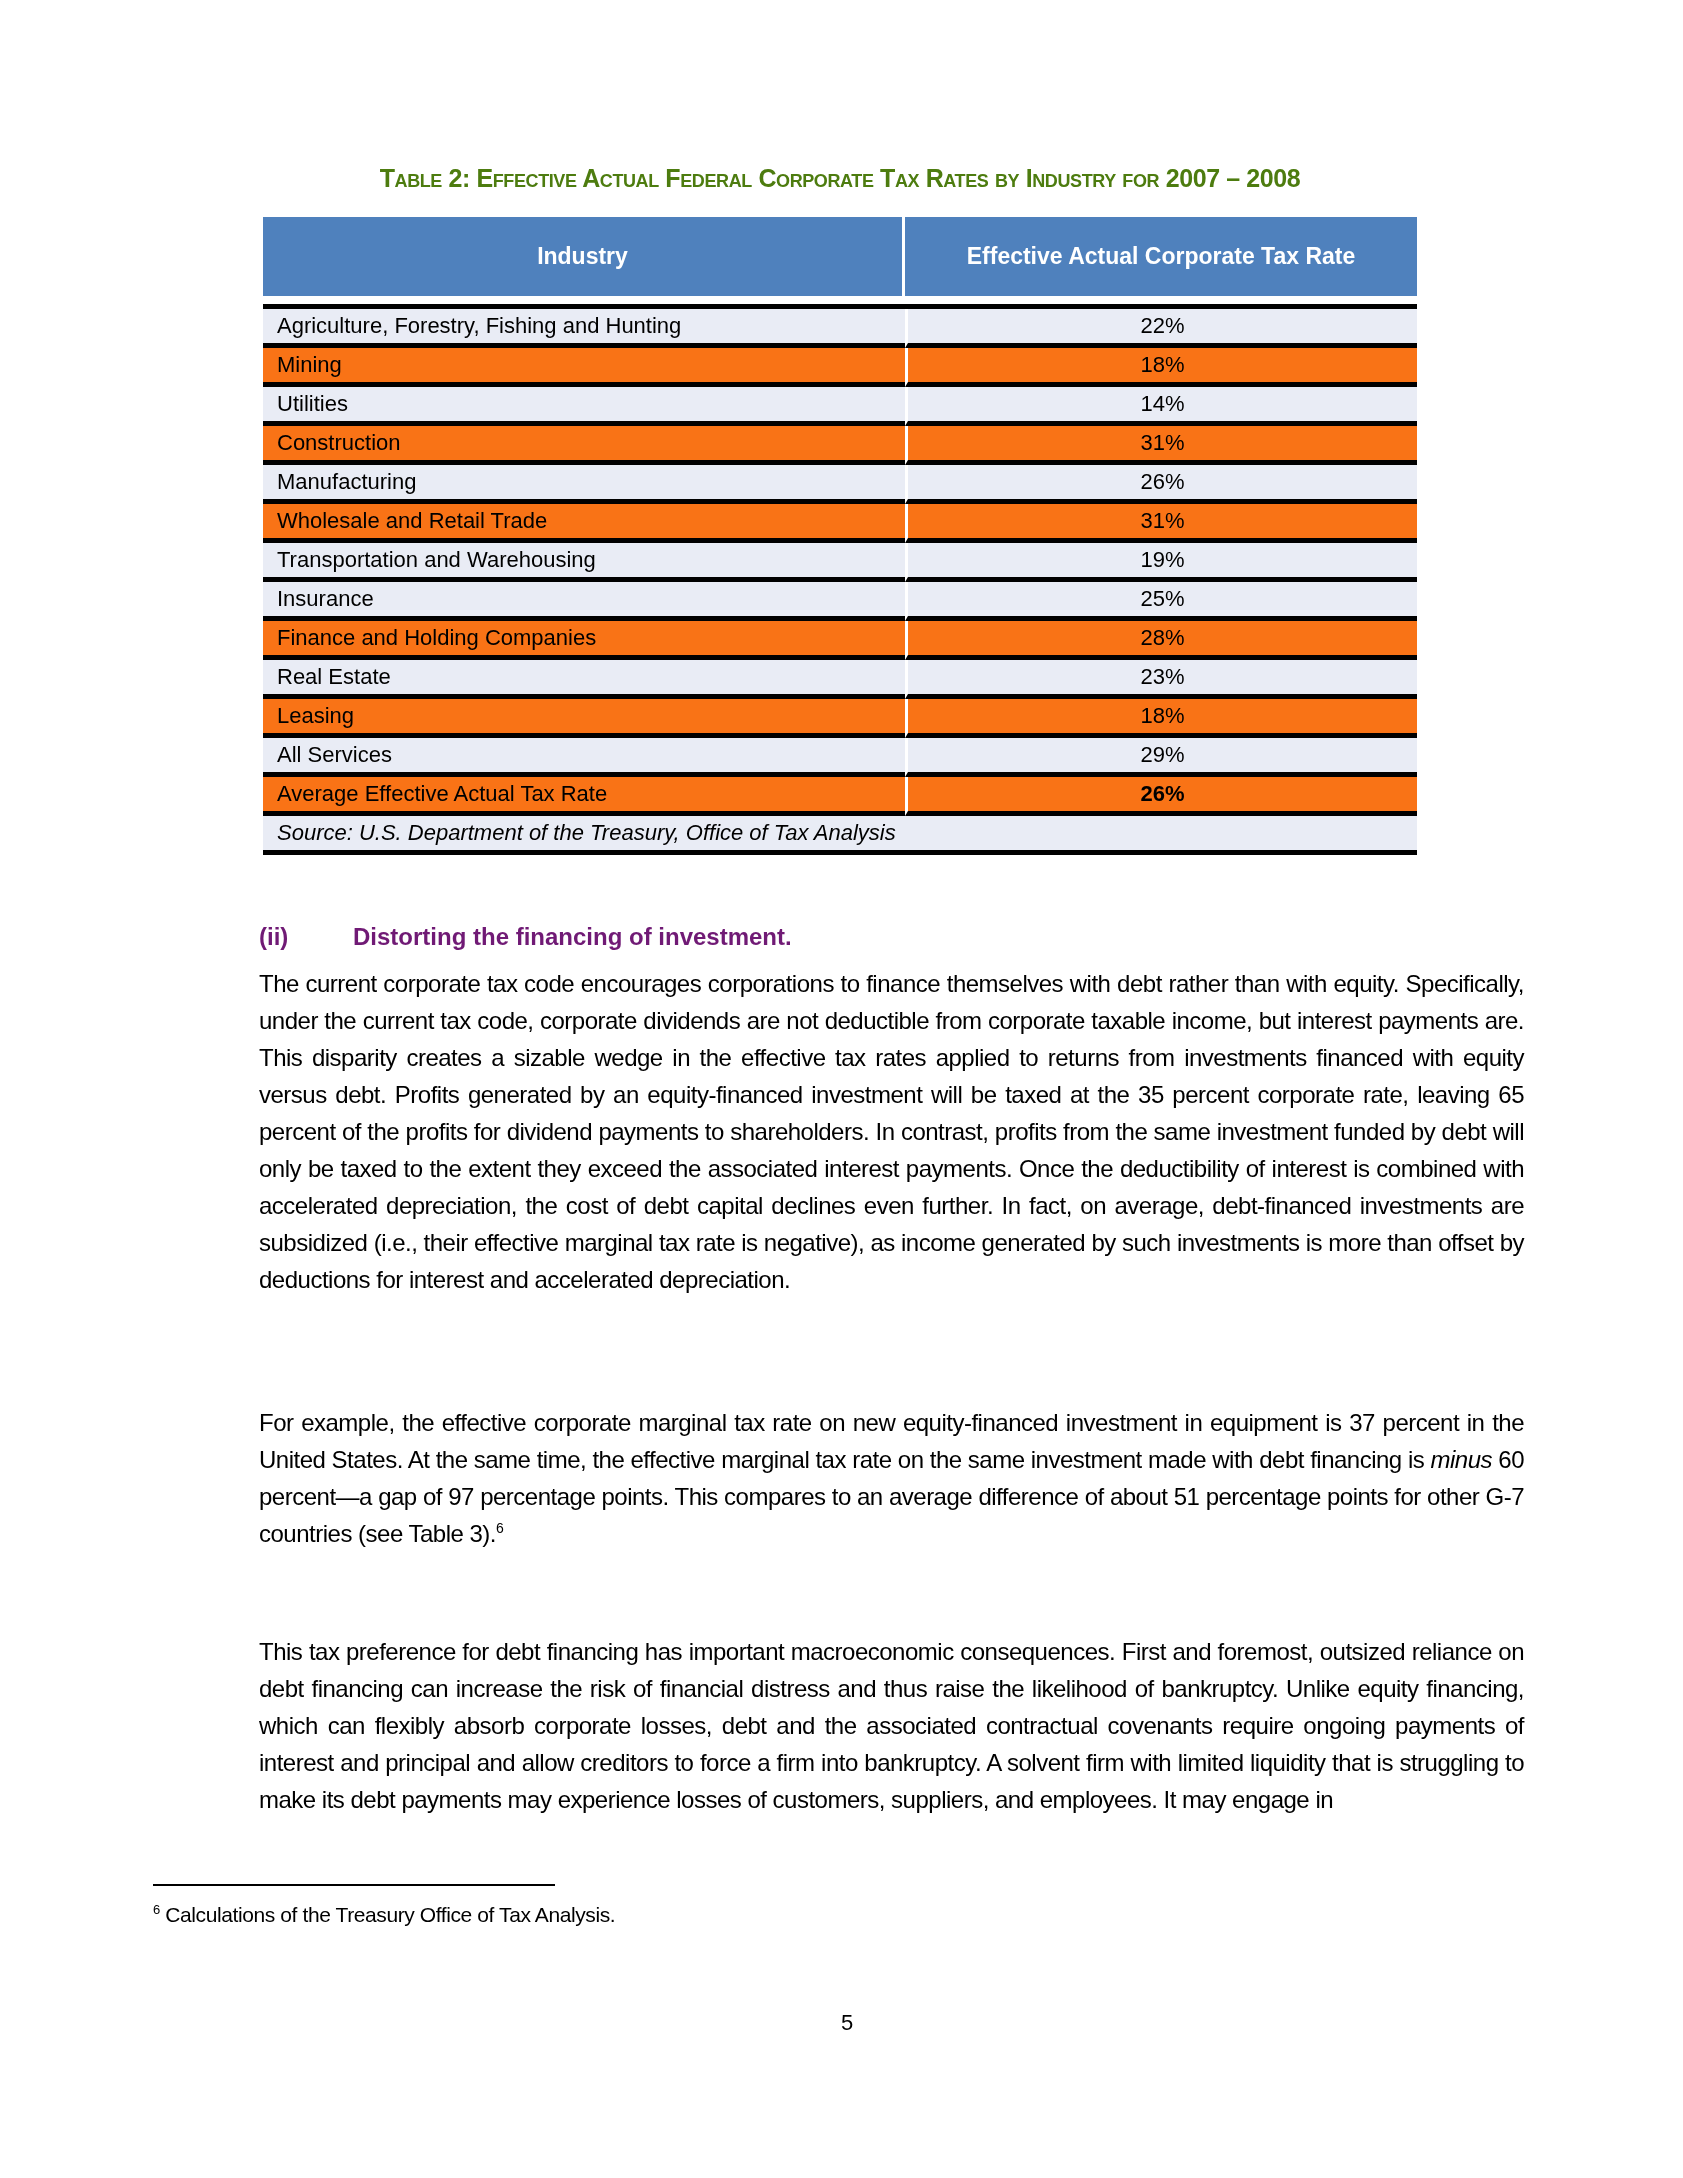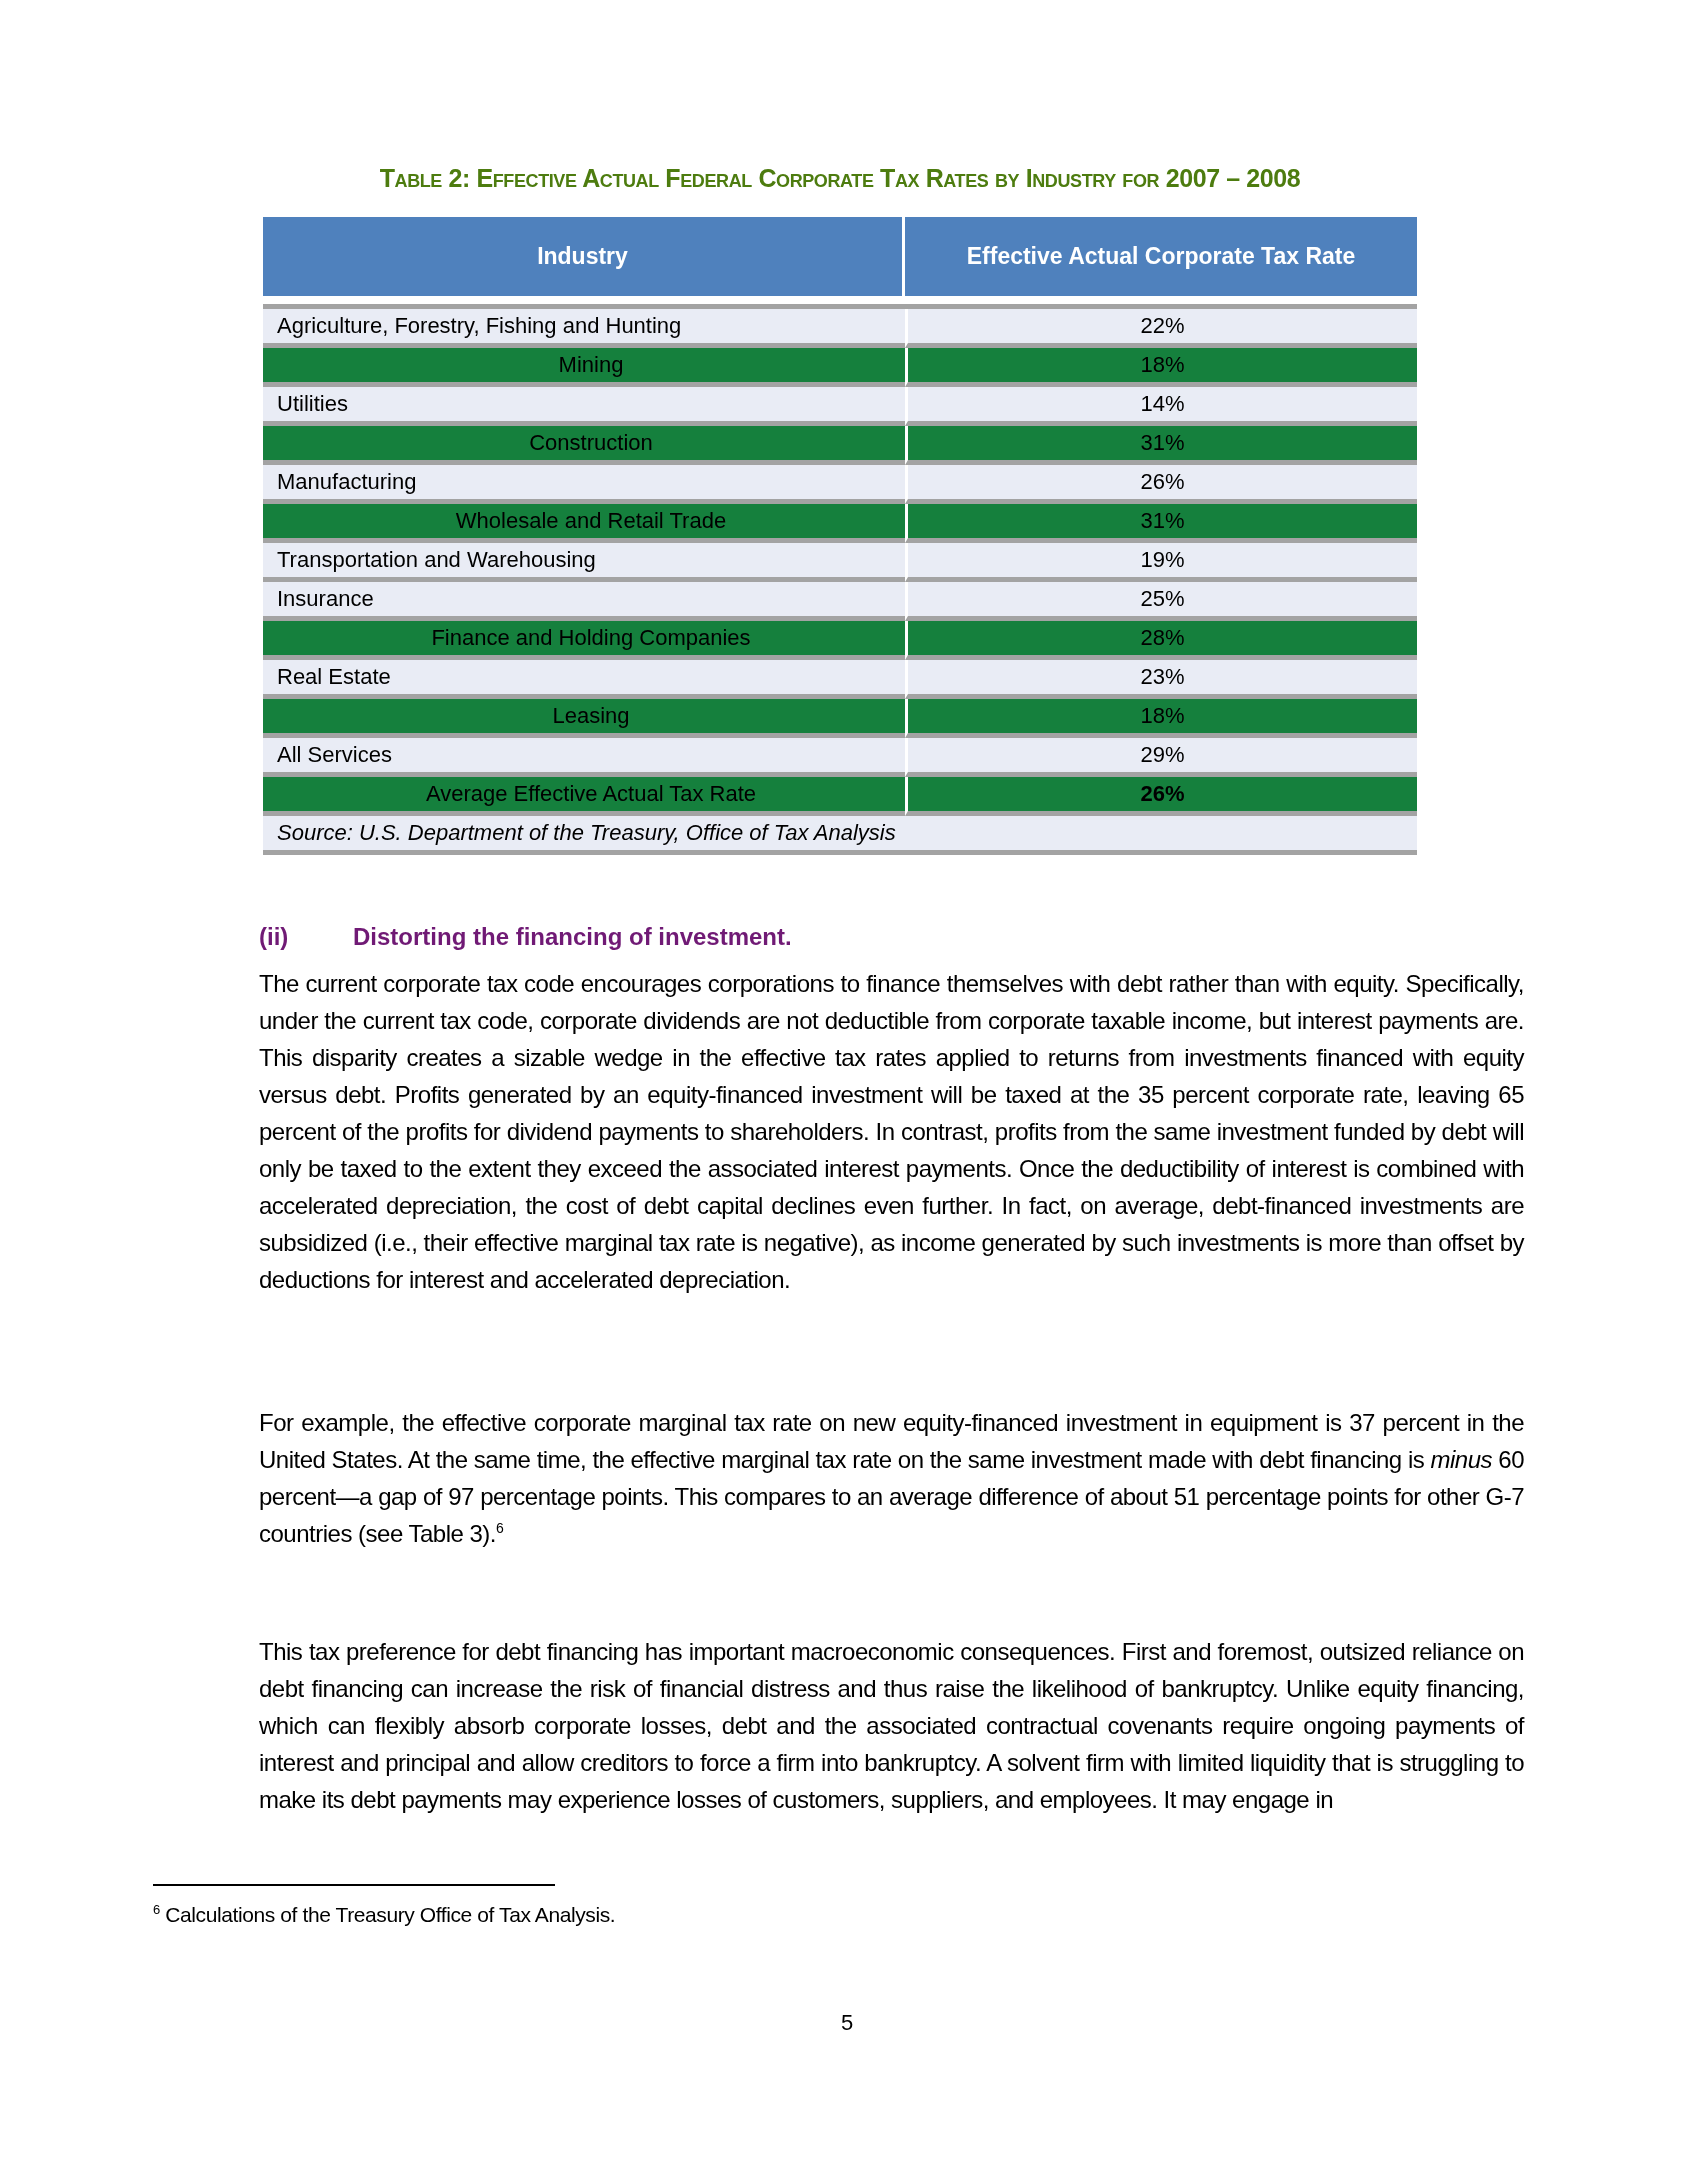--- a/index.html
+++ b/index.html
@@ -7,24 +7,24 @@
            font-family:"Liberation Sans", sans-serif; color:#000; }
     .title { position:absolute; left:263px; width:1154px; top:164px; text-align:center;
              color:#4d7c0f; font-weight:bold; font-size:25px; letter-spacing:-0.4px;
              font-variant:small-caps; }
     table.t { position:absolute; left:263px; top:217px; width:1154px;
               border-collapse:separate; border-spacing:0; font-size:22px; }
     table.t th { background:#4f81bd; color:#fff; font-weight:bold; height:51px;
                  text-align:center; font-size:23px; padding:14px; }
     table.t th.c1 { border-right:3px solid #fff; width:611px; }
     table.t tr.spacer td { height:8px; padding:0; background:#fff; }
-    table.t td { height:34px; padding:0 0 0 14px; border-bottom:5px solid #a3a3a3; }
+    table.t td { height:34px; padding:0 0 0 14px; border-bottom:5px solid #000000; }
     table.t td.v { text-align:center; padding:0; border-left:3px solid #fff;margin-top:12px; }
     table.t tr.odd td { background:#e9ecf5; }
-    table.t tr.even td { background:#15803d;text-align:center; }
+    table.t tr.even td { background:#f97316; }
     table.t td.bold { font-weight:bold; }
     table.t td.src { font-style:italic; background:#e9ecf5; }
     .h2 { position:absolute; left:259px; top:923px; color:#701a75; font-weight:bold; font-size:24px; }
     .h2 .num { display:inline-block; width:94px; }
     .para { position:absolute; left:259px; width:1265px; font-size:24px; line-height:37px;
             text-align:justify; letter-spacing:-0.5px; }
     .p1 { top:965px; }
     .p2 { top:1404px; }
     .p3 { top:1633px; }
     sup { font-size:14px; line-height:0; }

